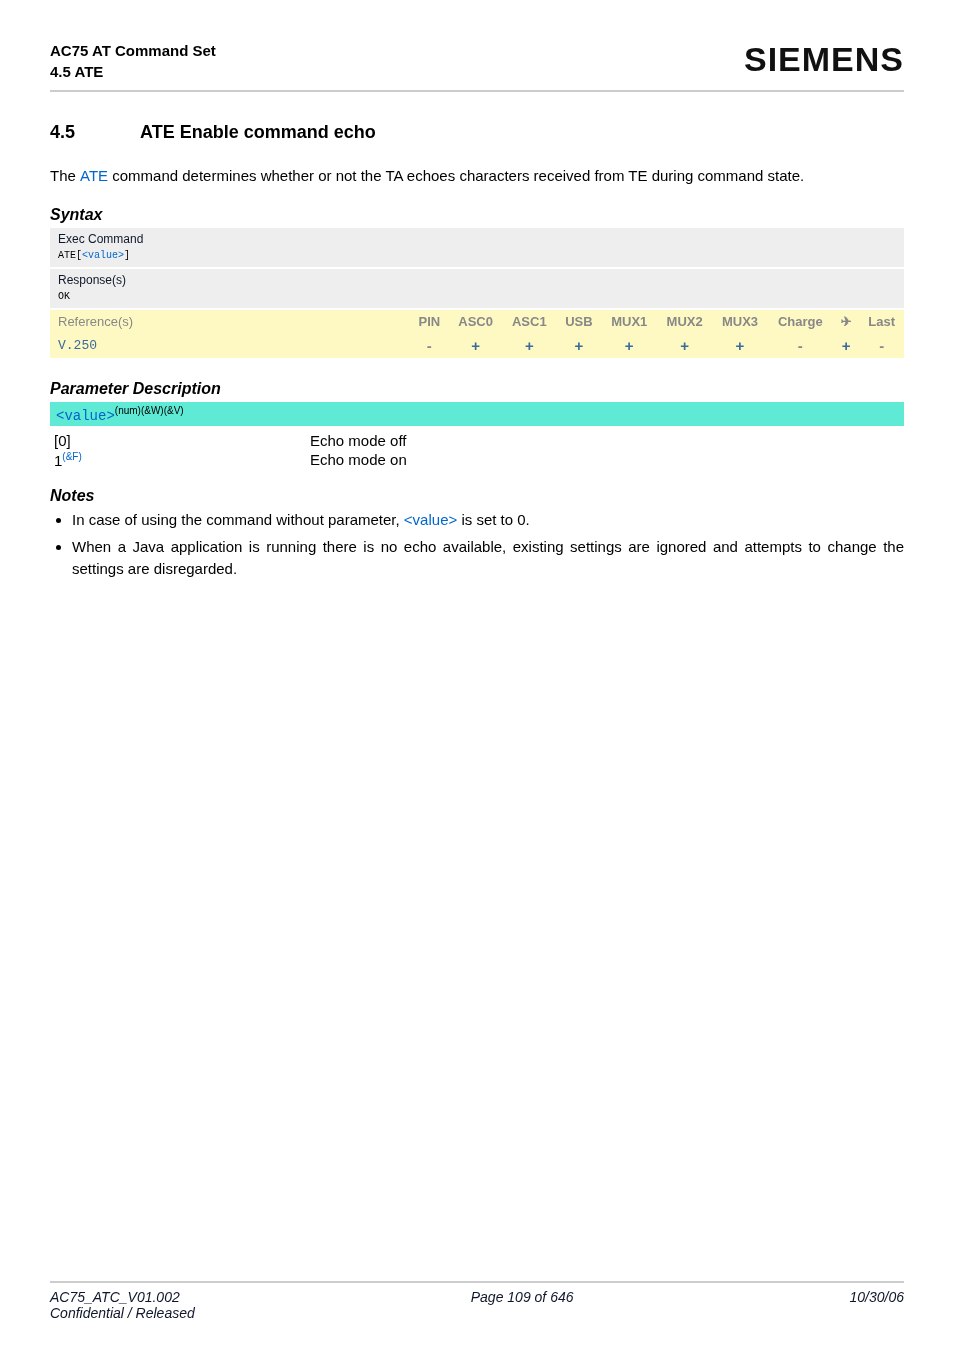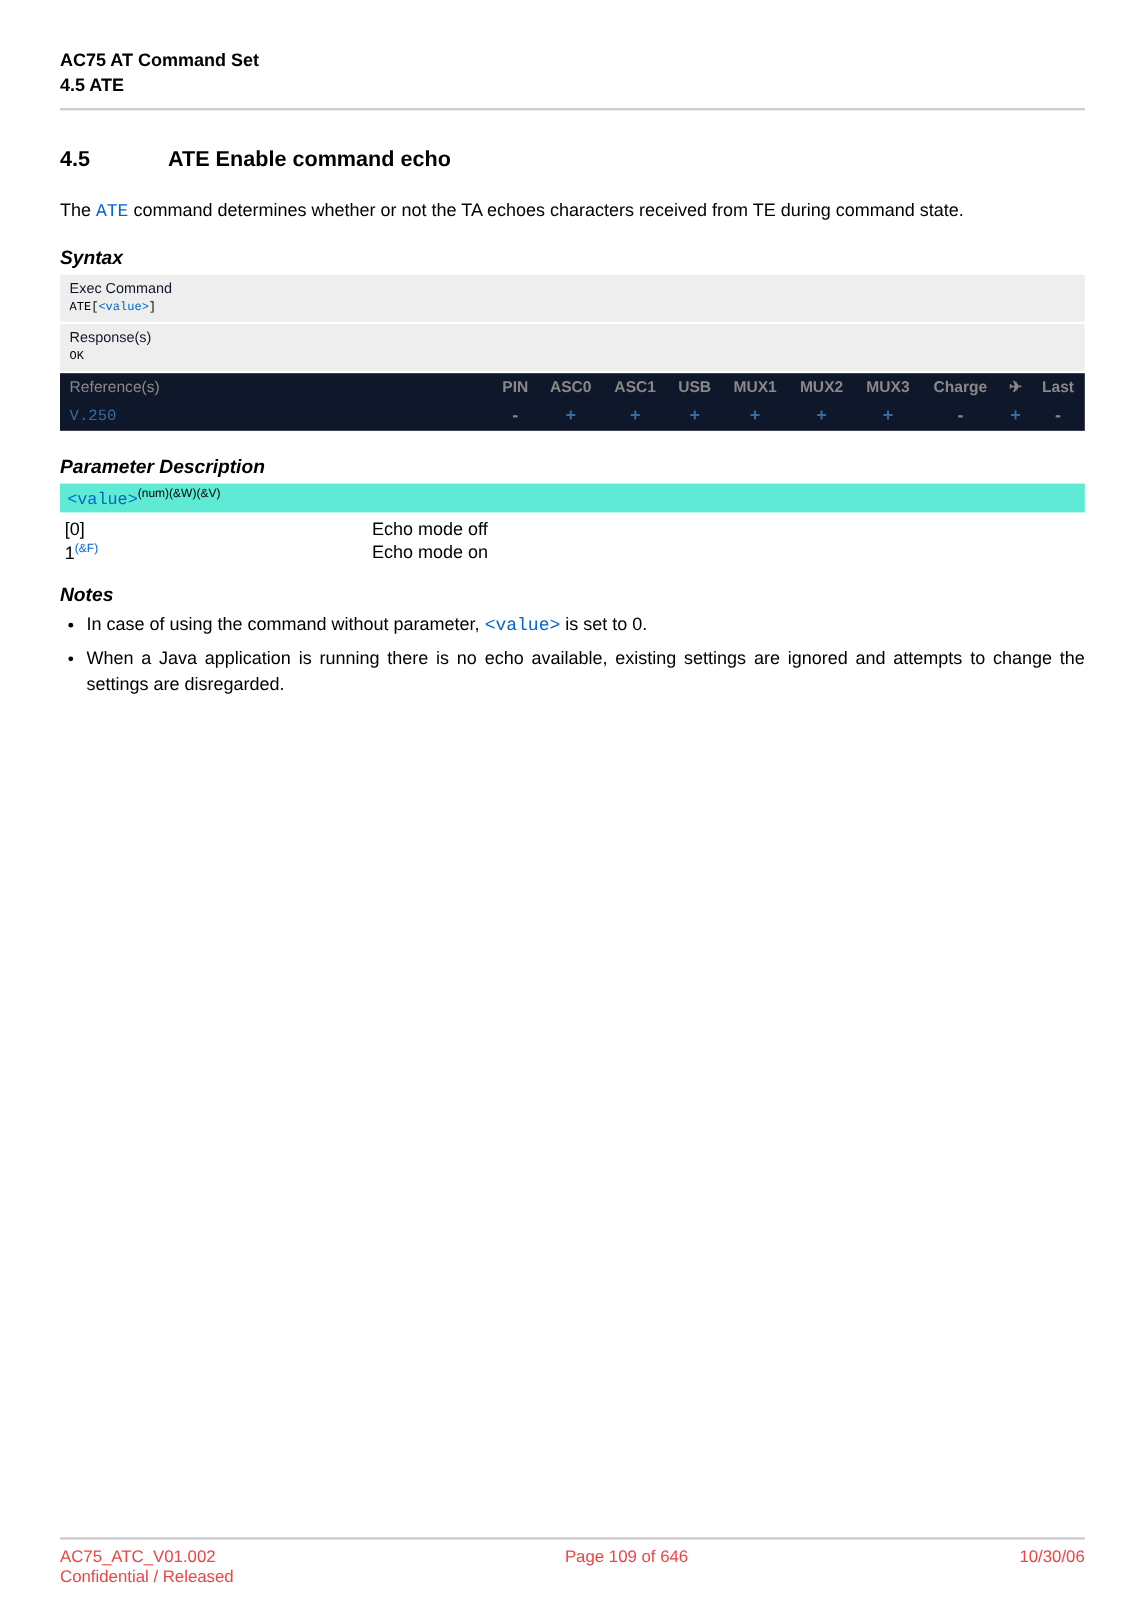--- a/index.html
+++ b/index.html
@@ -41,21 +41,21 @@
     font-size: 18px;
     margin-bottom: 22px;
   }
   .section-title .num { display:inline-block; width:90px; }
   .intro {
     font-size: 15px;
     line-height: 1.5;
     margin-bottom: 18px;
     text-align: justify;
   }
-  .link { color: #0066cc; font-family: Liberation Mono, monospace; }
+  .link { color: #0066cc; font-family: Liberation Sans, sans-serif; }
   .subhead {
     font-weight: bold;
     font-style: italic;
     font-size: 16px;
     margin: 14px 0 4px 0;
   }
   .syntax-box {
     background: #eeeeee;
     font-size: 13px;
     margin-bottom: 2px;
@@ -64,21 +64,21 @@
   .syntax-box .cmd {
     font-family: "Courier New", monospace;
     padding: 2px 8px 6px 8px;
     font-size: 10px;
     color: #000;
   }
   .syntax-box .cmd .param { color: #0066cc; }
   .ref-table {
     width: 100%;
     border-collapse: collapse;
-    background: #0f172a;
+    background: #fef9c3;
     font-size: 13px;
   }
   .ref-table td, .ref-table th {
     padding: 4px 6px;
     text-align: center;
     color: #888;
   }
   .ref-table .ref-label { text-align:left; width: 360px; padding-left:8px; }
   .ref-table .ref-val {
     font-family: "Courier New", monospace;
@@ -110,37 +110,39 @@
   }
   .notes-list li { margin: 4px 0; text-align: justify; }
   .footer {
     position: absolute;
     left: 50px; right: 50px; bottom: 30px;
     border-top: 2px solid #ccc;
     padding-top: 6px;
     font-size: 14px;
     display: flex;
     justify-content: center;
-    color: #ef4444;
+    color: #0f172a;
+    font-style: italic;
   }
   .footer .left { text-align:left; }
   .footer .center { text-align:center; flex:1; }
   .footer .right { text-align:right; }
   .leftcol { display:flex; flex-direction:column; }
 </style>
 </head>
 <body>
 
 <div class="page">
 
   <div class="header">
     <div class="header-left">
       <div>AC75 AT Command Set</div>
       <div class="sub">4.5 ATE</div>
     </div>
+    <div class="logo">SIEMENS</div>
   </div>
 
   <div class="section-title">
     <span class="num">4.5</span><span>ATE   Enable command echo</span>
   </div>
 
   <p class="intro">
     <span>The </span><span class="link">ATE</span><span> command determines whether or not the TA echoes characters received from TE during command state.</span>
   </p>
 

